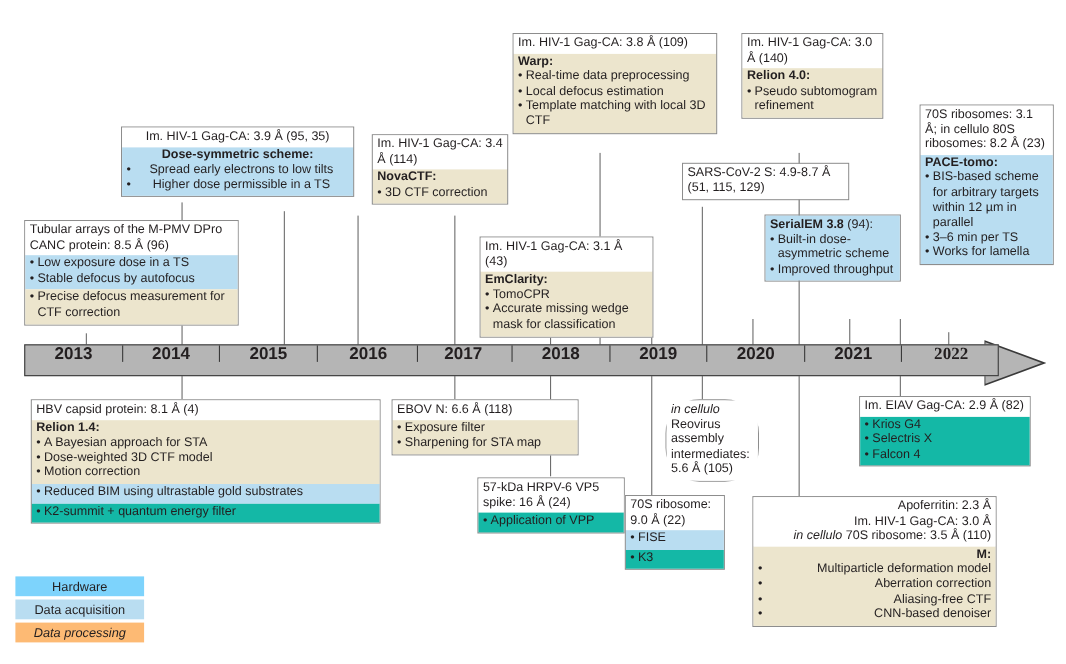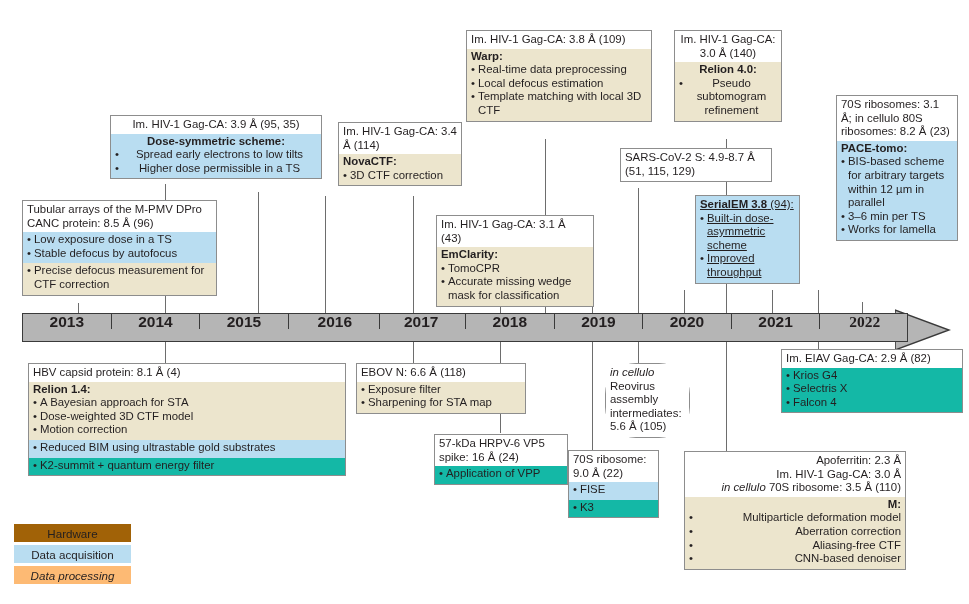--- a/index.html
+++ b/index.html
@@ -70,21 +70,21 @@
   .conn.v{width:1px;}
 
   
   #legend{position:absolute;left:14px;top:524px;z-index:6;}
   .lgrow{
     width:117px;height:18px;
     display:flex;align-items:center;justify-content:center;
     font-size:11.6px;
     margin-bottom:3px;
   }
-  .lg-hw{background:#a16207;}
+  .lg-hw{background:#7dd3fc;}
   .lg-da{background:#b9ddf1;}
   .lg-dp{background:#fdba74;font-style:italic;}
 </style>
 </head>
 <body>
 
 <div id="stage">
 
   <div class="conn v" style="left:78px;top:303px;height:12px;"></div>
   <div class="conn v" style="left:165px;top:184px;height:131px;"></div>
@@ -161,35 +161,35 @@
     <div class="seg beige">
       <div><b>Warp:</b></div>
       <ul>
         <li>Real-time data preprocessing</li>
         <li>Local defocus estimation</li>
         <li>Template matching with local 3D CTF</li>
       </ul>
     </div>
   </div>
 
-  <div class="card" style="left:674px;top:30px;width:108px;text-align:center;">
+  <div class="card" style="left:674px;top:30px;width:129px;">
     <div class="seg white hdr">Im. HIV-1 Gag-CA: 3.0 Å (140)</div>
     <div class="seg beige">
       <div><b>Relion 4.0:</b></div>
       <ul>
           <li>Pseudo subtomogram refinement</li>
         </ul>
     </div>
   </div>
 
   <div class="card" style="left:620px;top:148px;width:152px;">
     <div class="seg white">SARS-CoV-2 S: 4.9-8.7 Å (51, 115, 129)</div>
   </div>
 
-  <div class="card" style="left:695px;top:195px;width:105px;background:#15803d;text-decoration:underline;">
+  <div class="card" style="left:695px;top:195px;width:124px;background:#15803d;">
     <div class="seg blue">
       <div><b>SerialEM 3.8</b><span> (94):</span></div>
       <ul>
         <li>Built-in dose-asymmetric scheme</li>
         <li>Improved throughput</li>
       </ul>
     </div>
   </div>
 
   <div class="card" style="left:836px;top:95px;width:122px;">
@@ -313,21 +313,21 @@
       <div><b>M:</b></div>
       <ul>
         <li>Multiparticle deformation model</li>
         <li>Aberration correction</li>
         <li>Aliasing-free CTF</li>
         <li>CNN-based denoiser</li>
       </ul>
     </div>
   </div>
 
-  <div class="card" style="left:781px;top:349px;width:182px;">
+  <div class="card" style="left:781px;top:360px;width:156px;">
     <div class="seg white hdr">Im. EIAV Gag-CA: 2.9 Å (82)</div>
     <div class="seg green">
       <ul>
         <li>Krios G4</li>
         <li>Selectris X</li>
         <li>Falcon 4</li>
       </ul>
     </div>
   </div>
 

